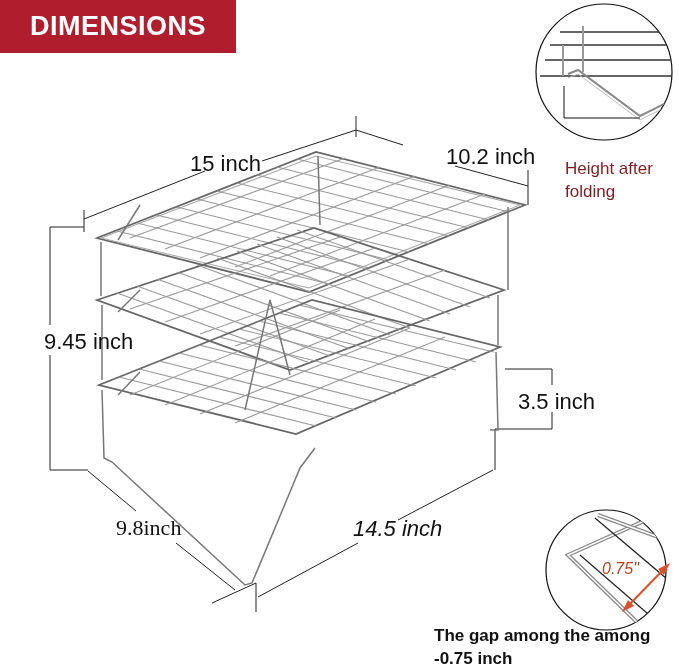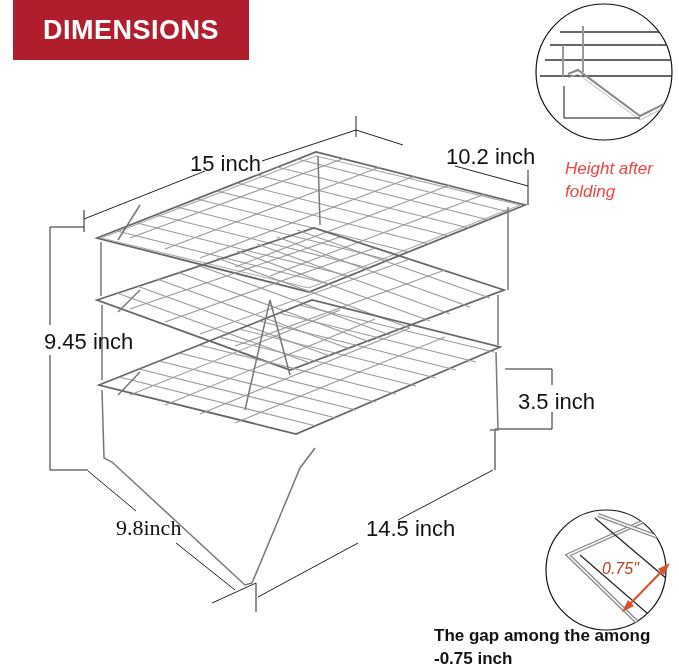--- a/index.html
+++ b/index.html
@@ -1,23 +1,23 @@
 <!DOCTYPE html>
 <html><head>
 <meta charset="utf-8">
 <style>
   html, body { margin: 0; padding: 0; background: #ffffff; }
   body { width: 679px; height: 668px; position: relative; overflow: hidden;
          font-family: "Liberation Sans", "DejaVu Sans", sans-serif; color: #111; }
-  .banner { position: absolute; left: 0; top: 0; width: 236px; height: 60px;
-            background: #b01e2e; display: flex; align-items: center; justify-content: center; margin-left: 13px; }
+  .banner { position: absolute; left: 0; top: 0; width: 236px; height: 53px;
+            background: #b01e2e; display: flex; align-items: center; justify-content: center; }
   .banner span { color: #ffffff; font-weight: bold; font-size: 27px; letter-spacing: 0.5px; }
   svg.art { position: absolute; left: 0; top: 0; }
   .lbl { position: absolute; font-size: 22px; color: #111; white-space: nowrap; line-height: 1; }
-  .note { position: absolute; font-size: 17px; color: #ef4444; line-height: 23px; font-style: italic; }
+  .note { position: absolute; font-size: 17px; color: #7f1d1d; line-height: 23px; }
   .note-bold { position: absolute; font-size: 17px; color: #111; line-height: 23px; font-weight: bold; }
   .gap-val { position: absolute; font-style: italic; font-size: 16px; color: #b5441f; }
 </style>
 </head>
 <body>
 
 <div class="banner">
   <span>DIMENSIONS</span>
 </div>
 
@@ -165,21 +165,21 @@
     <polygon points="622,612 634,606 628,600" fill="#d9502a"></polygon>
     <polygon points="670,563 658,569 664,575" fill="#d9502a"></polygon>
   </g>
 </svg>
 
 <div class="lbl" style="left:190px; top:153px;">15 inch</div>
 <div class="lbl" style="left:408px; top:146px;margin-left:38px;">10.2 inch</div>
 <div class="lbl" style="left:8px; top:331px;margin-left:36px;">9.45 inch</div>
 <div class="lbl" style="left:518px; top:391px;">3.5 inch</div>
 <div class="lbl" style="left:116px; top:517px;font-family:Liberation Serif, serif;">9.8inch</div>
-<div class="lbl" style="left:366px; top:518px;">14.5 inch</div>
+<div class="lbl" style="left:353px; top:518px;font-style:italic;">14.5 inch</div>
 
 <div class="note" style="left:565px; top:157px;">
   <div>Height after</div>
   <div>folding</div>
 </div>
 
 <div class="gap-val" style="left:602px; top:560px;">0.75"</div>
 <div class="note-bold" style="left:434px; top:624px;">
   <div>The gap among the among</div>
   <div>-0.75 inch</div>

